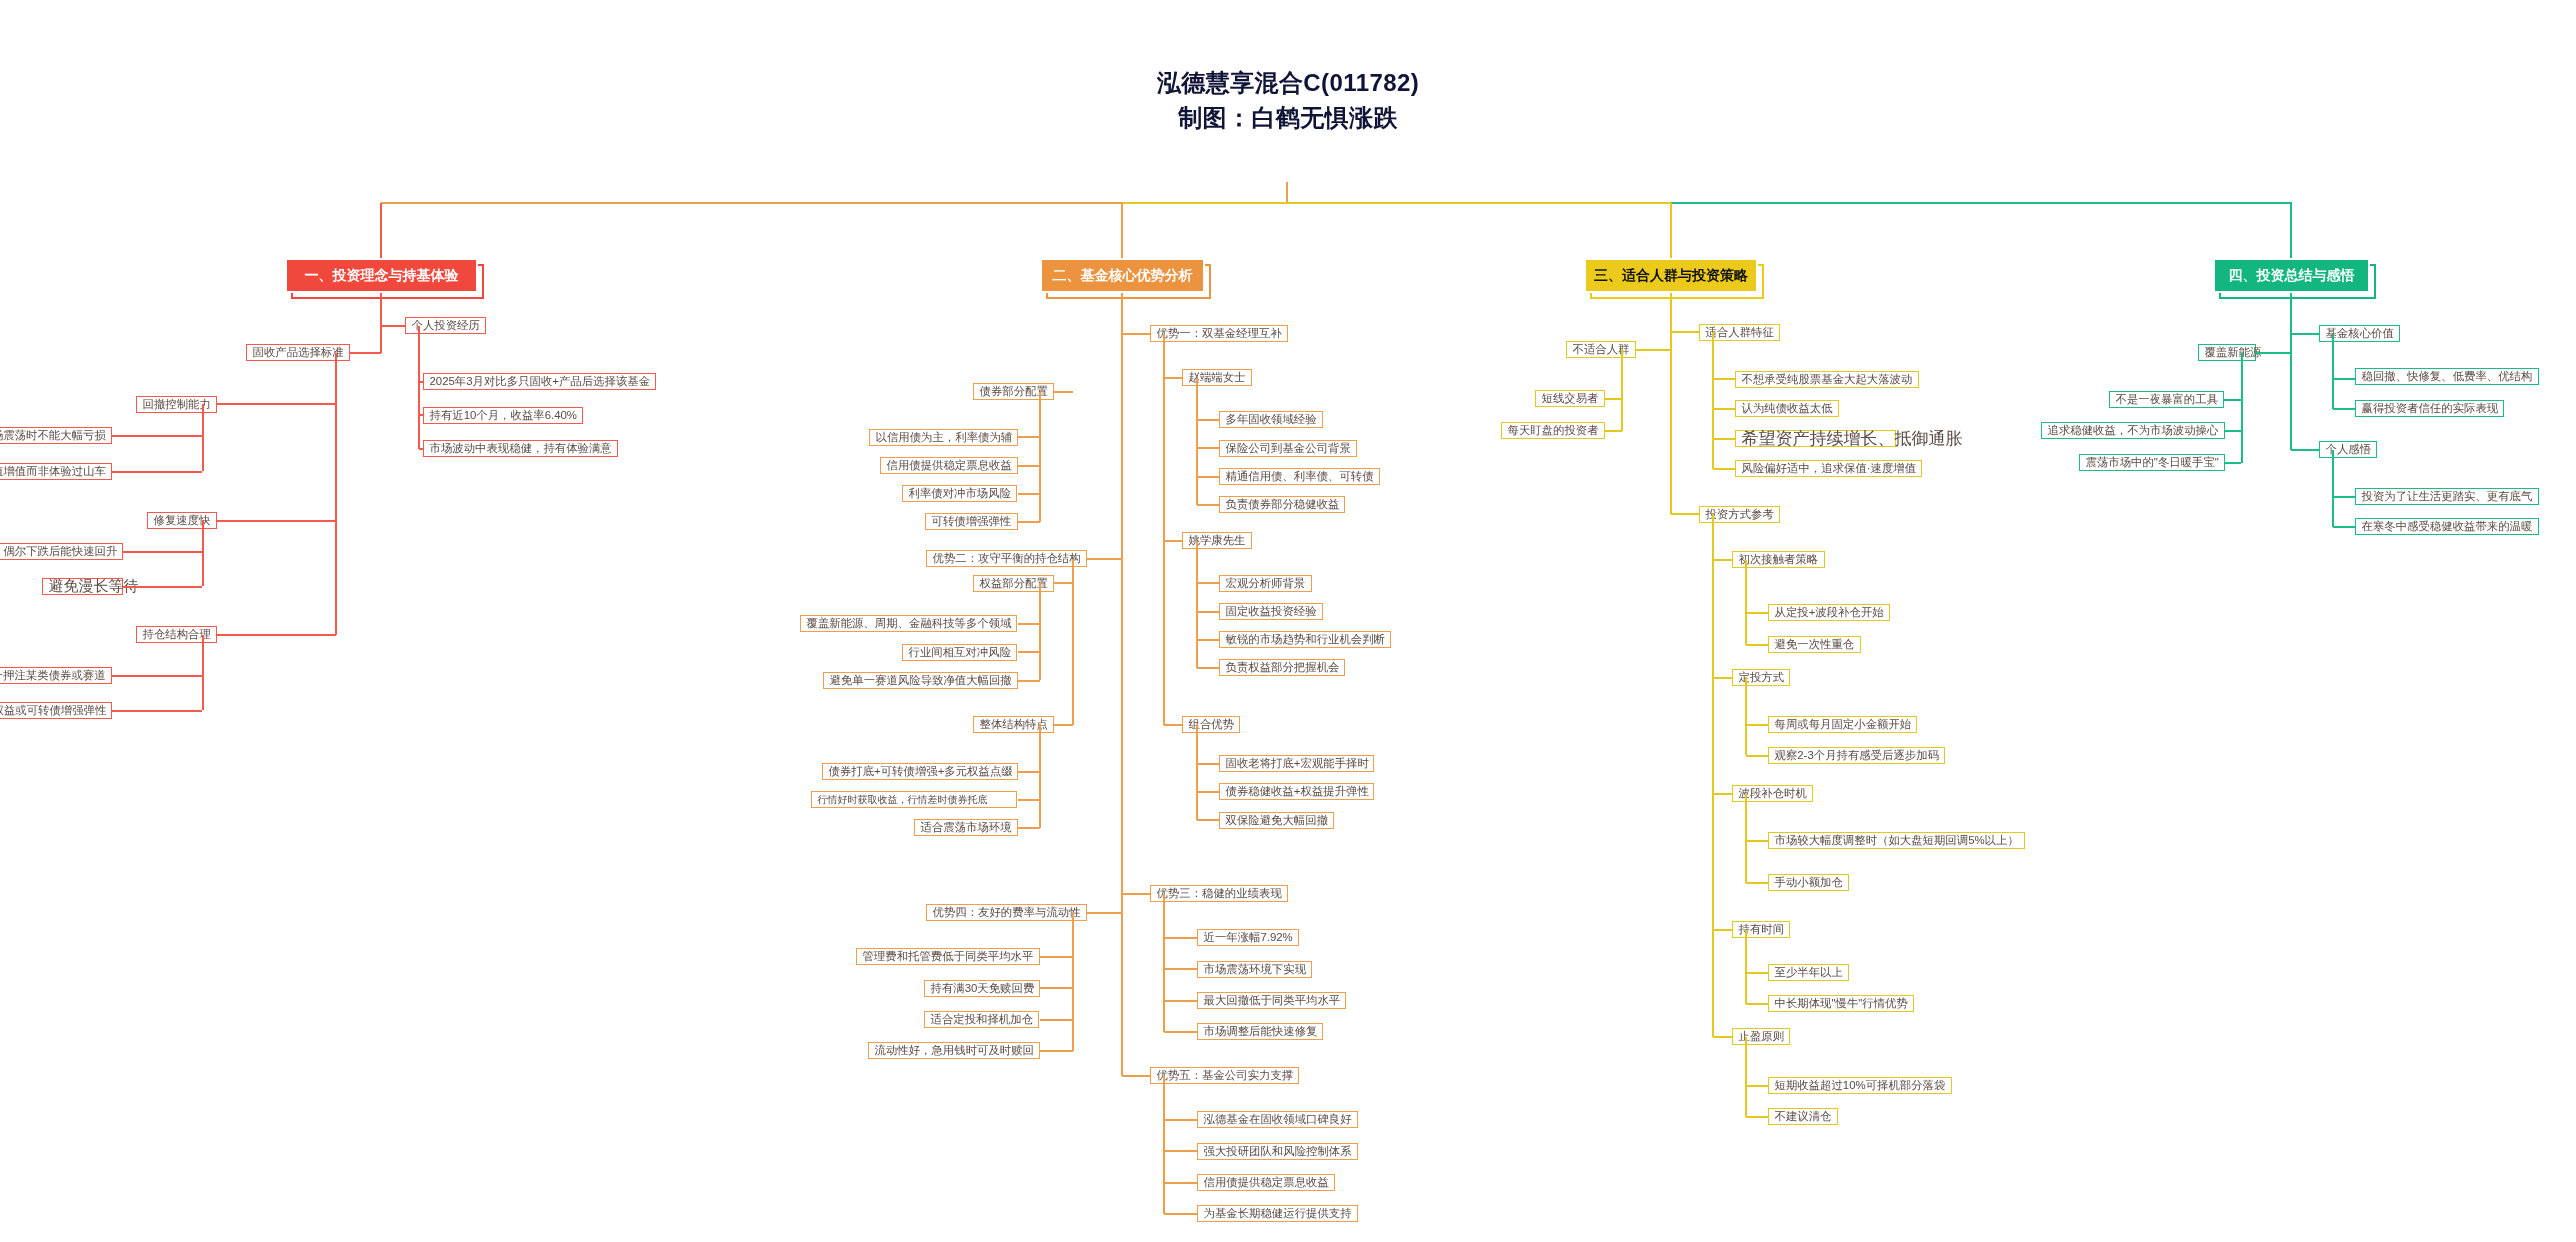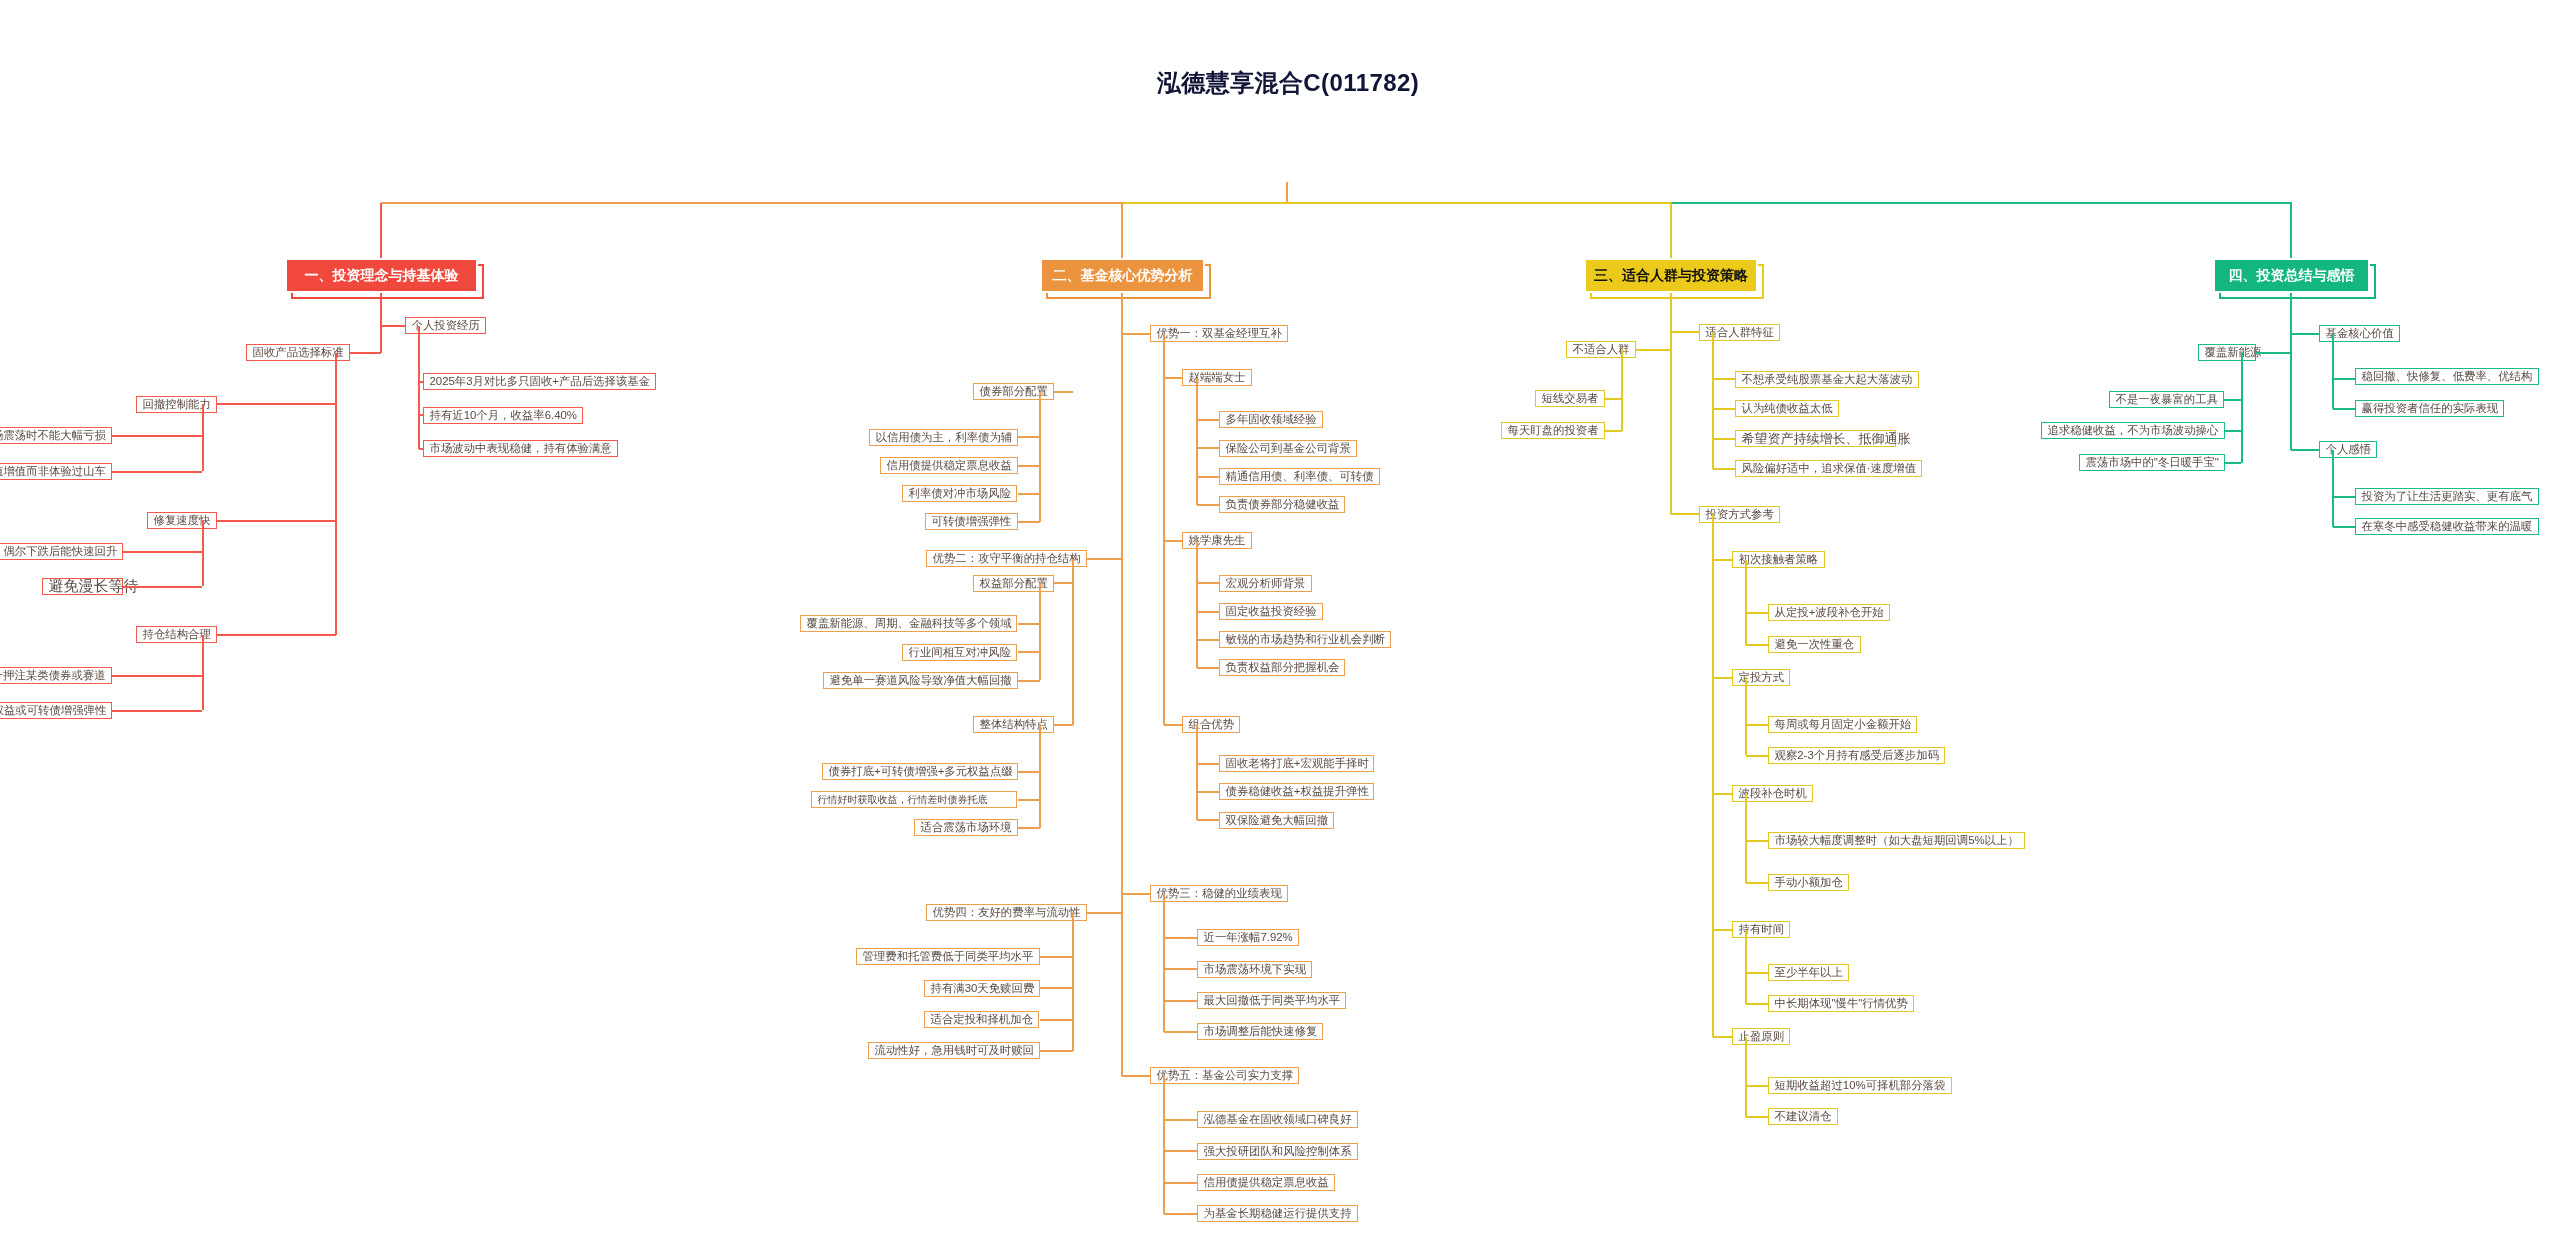--- a/index.html
+++ b/index.html
@@ -23,20 +23,21 @@
         display:flex;align-items:center;padding:2.4px 5.5px;font-size:11.4px;line-height:15px;
         color:#5a4a42;white-space:nowrap;}
 </style>
 </head>
 <body>
 
 <div id="canvas">
 
   <div class="title-block">
     <span class="t">泓德慧享混合C(011782)</span>
+    <span class="t">制图：白鹤无惧涨跌</span>
   </div>
 
   <div id="layers">
       <div class="seg" style="left: 1286px; top: 148px; width: 2.4px; height: 21px; background: rgb(238, 159, 78);"></div>
       <div class="seg" style="left: 381px; top: 168px; width: 906px; height: 2.4px; background: rgb(244, 89, 77);"></div>
       <div class="seg" style="left: 1288px; top: 168px; width: 1004px; height: 2.4px; background: rgb(27, 189, 134);"></div>
       <div class="seg" style="left: 1122px; top: 168px; width: 549px; height: 2.4px; background: rgb(227, 200, 31);"></div>
       <div class="seg" style="left: 381px; top: 168px; width: 741px; height: 2.4px; background: rgb(238, 159, 78);"></div>
       <div class="seg" style="left: 380px; top: 169px; width: 2.4px; height: 55px; background: rgb(244, 89, 77);"></div>
       <div class="seg" style="left: 1121px; top: 169px; width: 2.4px; height: 55px; background: rgb(238, 159, 78);"></div>
@@ -314,21 +315,21 @@
       </div>
       <div class="seg" style="left: 1671px; top: 297px; width: 27.5px; height: 1.7px; background: rgb(227, 200, 31);"></div>
       <div class="node" style="left: 1735px; top: 337px; width: 184px; height: 17.3px; border-color: rgb(227, 200, 31); font-size: 11.4px; white-space: nowrap; line-height: normal;">
         <span>不想承受纯股票基金大起大落波动</span>
       </div>
       <div class="seg" style="left: 1713px; top: 344px; width: 22px; height: 1.7px; background: rgb(227, 200, 31);"></div>
       <div class="node" style="left: 1735px; top: 366px; width: 104px; height: 17.3px; border-color: rgb(227, 200, 31); font-size: 11.4px; white-space: nowrap; line-height: normal;">
         <span>认为纯债收益太低</span>
       </div>
       <div class="seg" style="left: 1713px; top: 374px; width: 22px; height: 1.7px; background: rgb(227, 200, 31);"></div>
-      <div class="node" style="left: 1735px; top: 396px; width: 161px; height: 17.3px; border-color: rgb(227, 200, 31); font-size: 13px; white-space: nowrap; line-height: normal;">
+      <div class="node" style="left: 1735px; top: 396px; width: 161px; height: 17.3px; border-color: rgb(227, 200, 31); font-size: 17px; white-space: nowrap; line-height: normal;">
         <span>希望资产持续增长、抵御通胀</span>
       </div>
       <div class="seg" style="left: 1713px; top: 404px; width: 22px; height: 1.7px; background: rgb(227, 200, 31);"></div>
       <div class="node" style="left: 1735px; top: 426px; width: 187px; height: 17.3px; border-color: rgb(227, 200, 31); font-size: 11.4px; white-space: nowrap; line-height: normal;">
         <span>风险偏好适中，追求保值·速度增值</span>
       </div>
       <div class="seg" style="left: 1713px; top: 434px; width: 22px; height: 1.7px; background: rgb(227, 200, 31);"></div>
       <div class="seg" style="left: 1712px; top: 298px; width: 1.7px; height: 137px; background: rgb(227, 200, 31);"></div>
       <div class="node" style="left: 1566px; top: 307px; width: 70px; height: 17.3px; border-color: rgb(227, 200, 31); font-size: 11.4px; white-space: nowrap; line-height: normal;">
         <span>不适合人群</span>

